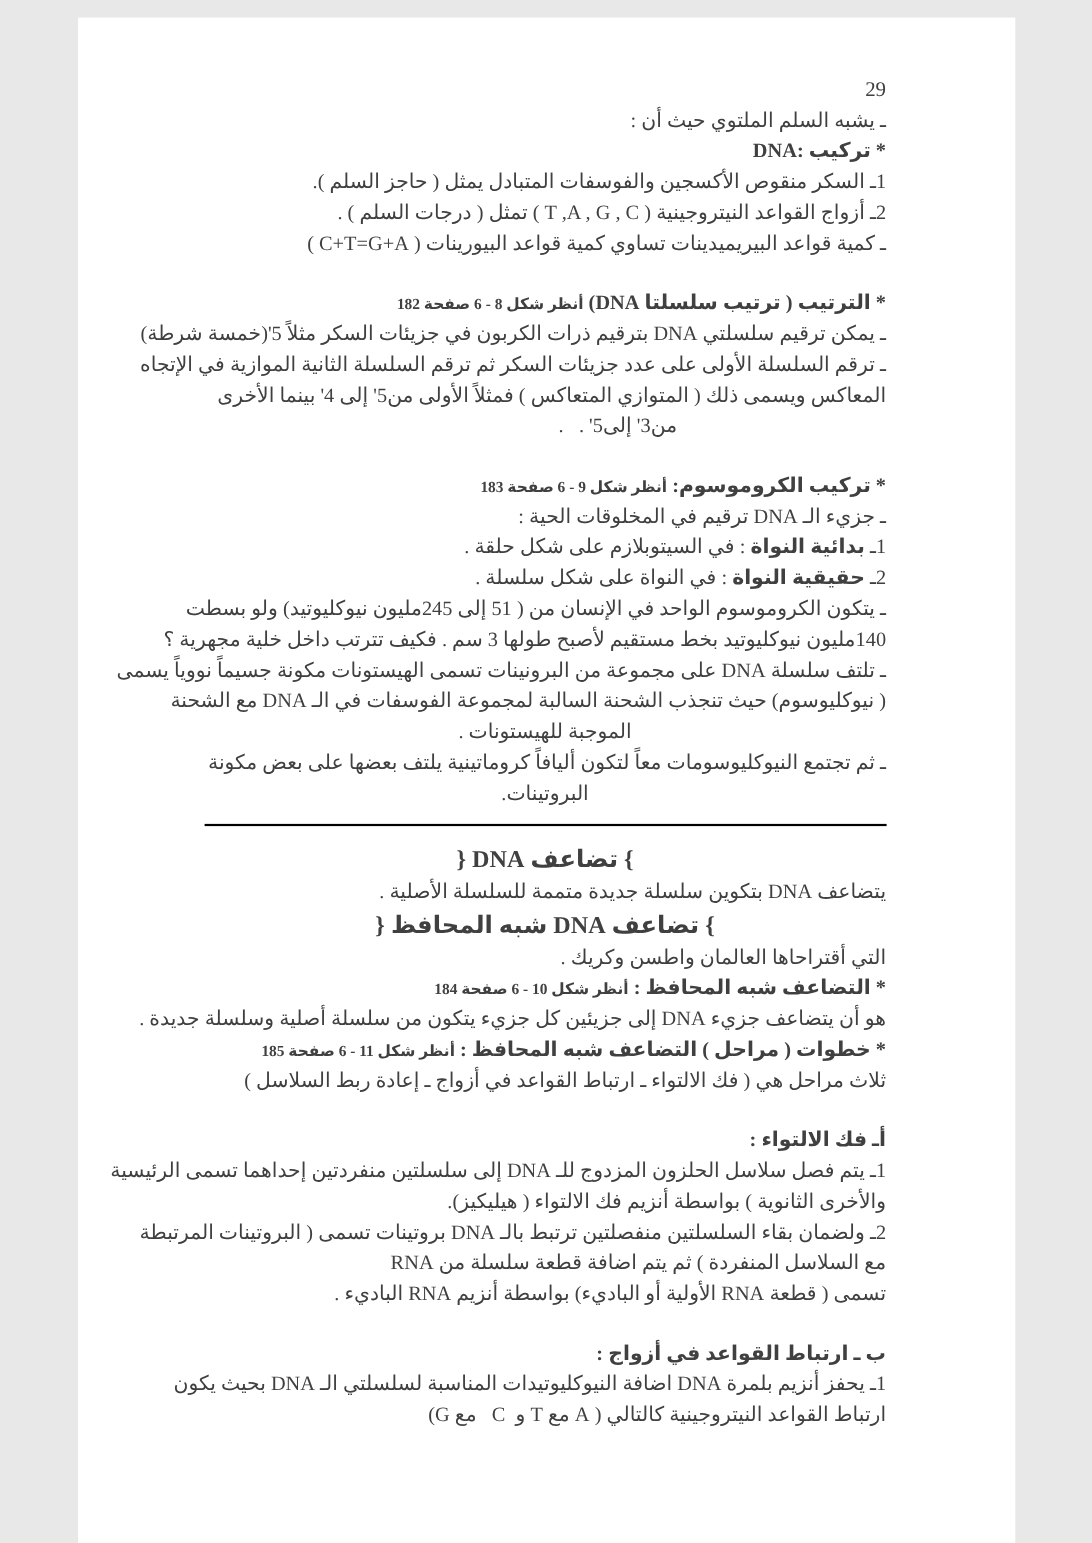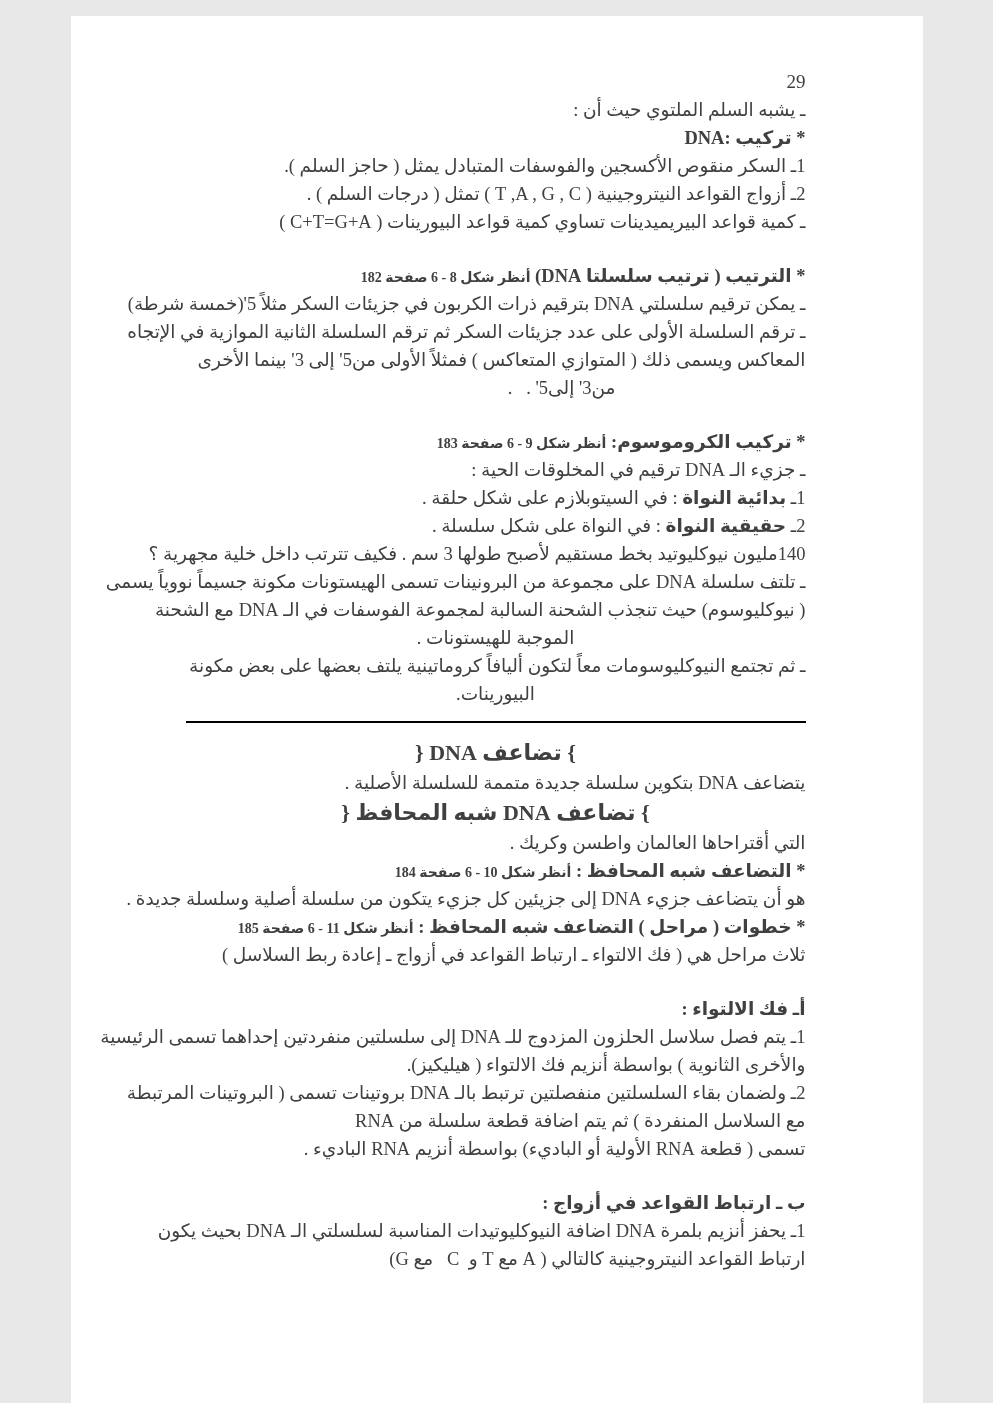--- a/index.html
+++ b/index.html
@@ -34,33 +34,34 @@
     <div>
         <div class="line"><span>ـ يشبه السلم الملتوي حيث أن :</span></div>
         <div class="line heading"><span class="b">* تركيب :DNA</span></div>
         <div class="line"><span>1ـ السكر منقوص الأكسجين والفوسفات المتبادل يمثل ( حاجز السلم ).</span></div>
         <div class="line"><span>2ـ أزواج القواعد النيتروجينية ( </span><span dir="ltr">T ,A , G , C</span><span> ) تمثل ( درجات السلم ) .</span></div>
         <div class="line"><span>ـ كمية قواعد البيريميدينات تساوي كمية قواعد البيورينات ( </span><span dir="ltr">C+T=G+A</span><span> )</span></div>
         <div class="gap"></div>
         <div class="line heading"><span class="b">* الترتيب ( ترتيب سلسلتا DNA) </span><span class="small">أنظر شكل 8 - 6 صفحة 182</span></div>
         <div class="line"><span>ـ يمكن ترقيم سلسلتي DNA بترقيم ذرات الكربون في جزيئات السكر مثلاً 5'(خمسة شرطة)</span></div>
         <div class="line"><span>ـ ترقم السلسلة الأولى على عدد جزيئات السكر ثم ترقم السلسلة الثانية الموازية في الإتجاه</span></div>
-        <div class="line"><span>المعاكس ويسمى ذلك ( المتوازي المتعاكس ) فمثلاً الأولى من5'  إلى 3' بينما الأخرى</span></div>
+        <div class="line"><span>المعاكس ويسمى ذلك ( المتوازي المتعاكس ) فمثلاً الأولى من5'  إلى 4' بينما الأخرى</span></div>
         <div class="line ir"><span>من3' إلى5' .&nbsp;&nbsp;&nbsp;.</span></div>
         <div class="gap"></div>
         <div class="line heading"><span class="b">* تركيب الكروموسوم: </span><span class="small">أنظر شكل 9 - 6 صفحة 183</span></div>
         <div class="line"><span>ـ جزيء الـ DNA ترقيم في المخلوقات الحية :</span></div>
         <div class="line"><span>1ـ </span><span class="b">بدائية النواة</span><span> : في السيتوبلازم على شكل حلقة .</span></div>
         <div class="line"><span>2ـ </span><span class="b">حقيقية النواة</span><span> : في النواة على شكل سلسلة .</span></div>
+        <div class="line"><span>ـ يتكون الكروموسوم الواحد في الإنسان من ( 51 إلى 245مليون نيوكليوتيد) ولو بسطت</span></div>
         <div class="line"><span>140مليون نيوكليوتيد بخط مستقيم لأصبح طولها 3 سم . فكيف تترتب داخل خلية مجهرية ؟</span></div>
         <div class="line"><span>ـ تلتف سلسلة DNA على مجموعة من البرونينات تسمى الهيستونات مكونة جسيماً نووياً يسمى</span></div>
         <div class="line"><span>( نيوكليوسوم) حيث تنجذب الشحنة السالبة لمجموعة الفوسفات في الـ DNA مع الشحنة</span></div>
         <div class="line center"><span>الموجبة للهيستونات .</span></div>
         <div class="line"><span>ـ ثم تجتمع النيوكليوسومات معاً لتكون أليافاً كروماتينية يلتف بعضها على بعض مكونة</span></div>
-        <div class="line center"><span>البيورينات.</span></div>
+        <div class="line center"><span>البروتينات.</span></div>
         <hr class="rule">
         <div class="line big"><span>} تضاعف DNA {</span></div>
         <div class="line"><span>يتضاعف DNA بتكوين سلسلة جديدة متممة للسلسلة الأصلية .</span></div>
         <div class="line big"><span>} تضاعف DNA شبه المحافظ {</span></div>
         <div class="line"><span>التي أقتراحاها العالمان واطسن وكريك .</span></div>
         <div class="line heading"><span class="b">* التضاعف شبه المحافظ : </span><span class="small">أنظر شكل 10 - 6 صفحة 184</span></div>
         <div class="line"><span>هو أن يتضاعف جزيء DNA إلى جزيئين كل جزيء يتكون من سلسلة أصلية وسلسلة جديدة .</span></div>
         <div class="line heading"><span class="b">* خطوات ( مراحل ) التضاعف شبه المحافظ : </span><span class="small">أنظر شكل 11 - 6 صفحة 185</span></div>
         <div class="line"><span>ثلاث مراحل هي ( فك الالتواء ـ ارتباط القواعد في أزواج ـ إعادة ربط السلاسل )</span></div>
         <div class="gap"></div>

